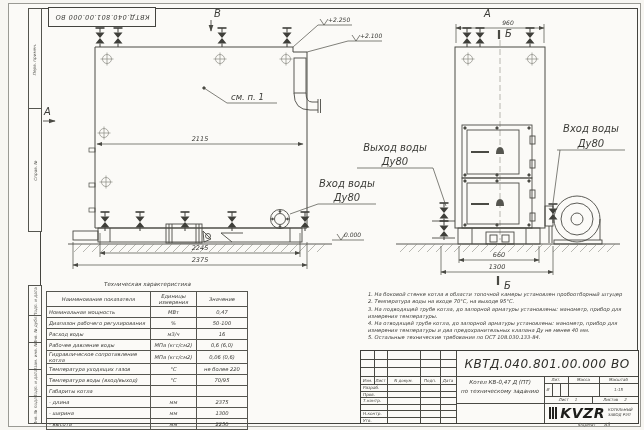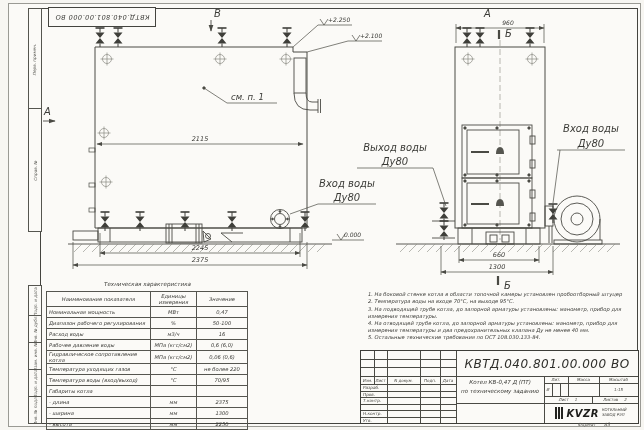--- a/index.html
+++ b/index.html
@@ -31,21 +31,21 @@
   .tb .h{position:absolute;background:#4a4a44;height:1px;}
   .tb .v{position:absolute;background:#4a4a44;width:1px;}
   .tb .cell{position:absolute;font-size:4px;font-style:italic;color:#44443f;display:flex;align-items:center;justify-content:center;overflow:hidden;}
   .tb .lbl{position:absolute;font-size:4.2px;font-style:italic;color:#44443f;left:2px;width:24px;height:6px;display:flex;align-items:center;}
   .docnum{position:absolute;left:95px;top:0;width:182px;height:25px;display:flex;align-items:center;justify-content:center;
           font-size:12px;font-style:italic;letter-spacing:.5px;color:#2e2e2a;}
   .desc{position:absolute;left:95px;top:27px;width:88px;height:24px;text-align:center;font-size:5.6px;font-style:italic;line-height:1.55;color:#3c3c38;}
   .scaleval{font-size:6.5px;} .litval{font-size:5.5px;}
   .logo{position:absolute;left:183px;top:52px;width:94px;height:20px;display:flex;align-items:center;justify-content:center;gap:3px;}
   .bars{display:flex;gap:1px;} .bars i{display:block;width:2px;height:12px;background:#23231f;}
-  .kv{font-weight:bold;font-size:10px;letter-spacing:.5px;color:#1d1d1a;font-style:italic;}
+  .kv{font-weight:bold;font-size:14px;letter-spacing:.5px;color:#1d1d1a;font-style:italic;}
   .cname{font-size:3.8px;line-height:1.2;color:#3c3c38;font-style:italic;}
   .fmt{position:absolute;left:552px;top:422px;width:84px;display:flex;justify-content:center;gap:8px;
        font-size:4.6px;font-style:italic;color:#55554f;}
 </style>
 </head>
 <body>
 
 <div class="page">
   <div class="outer"></div>
   <div class="frame"></div>

